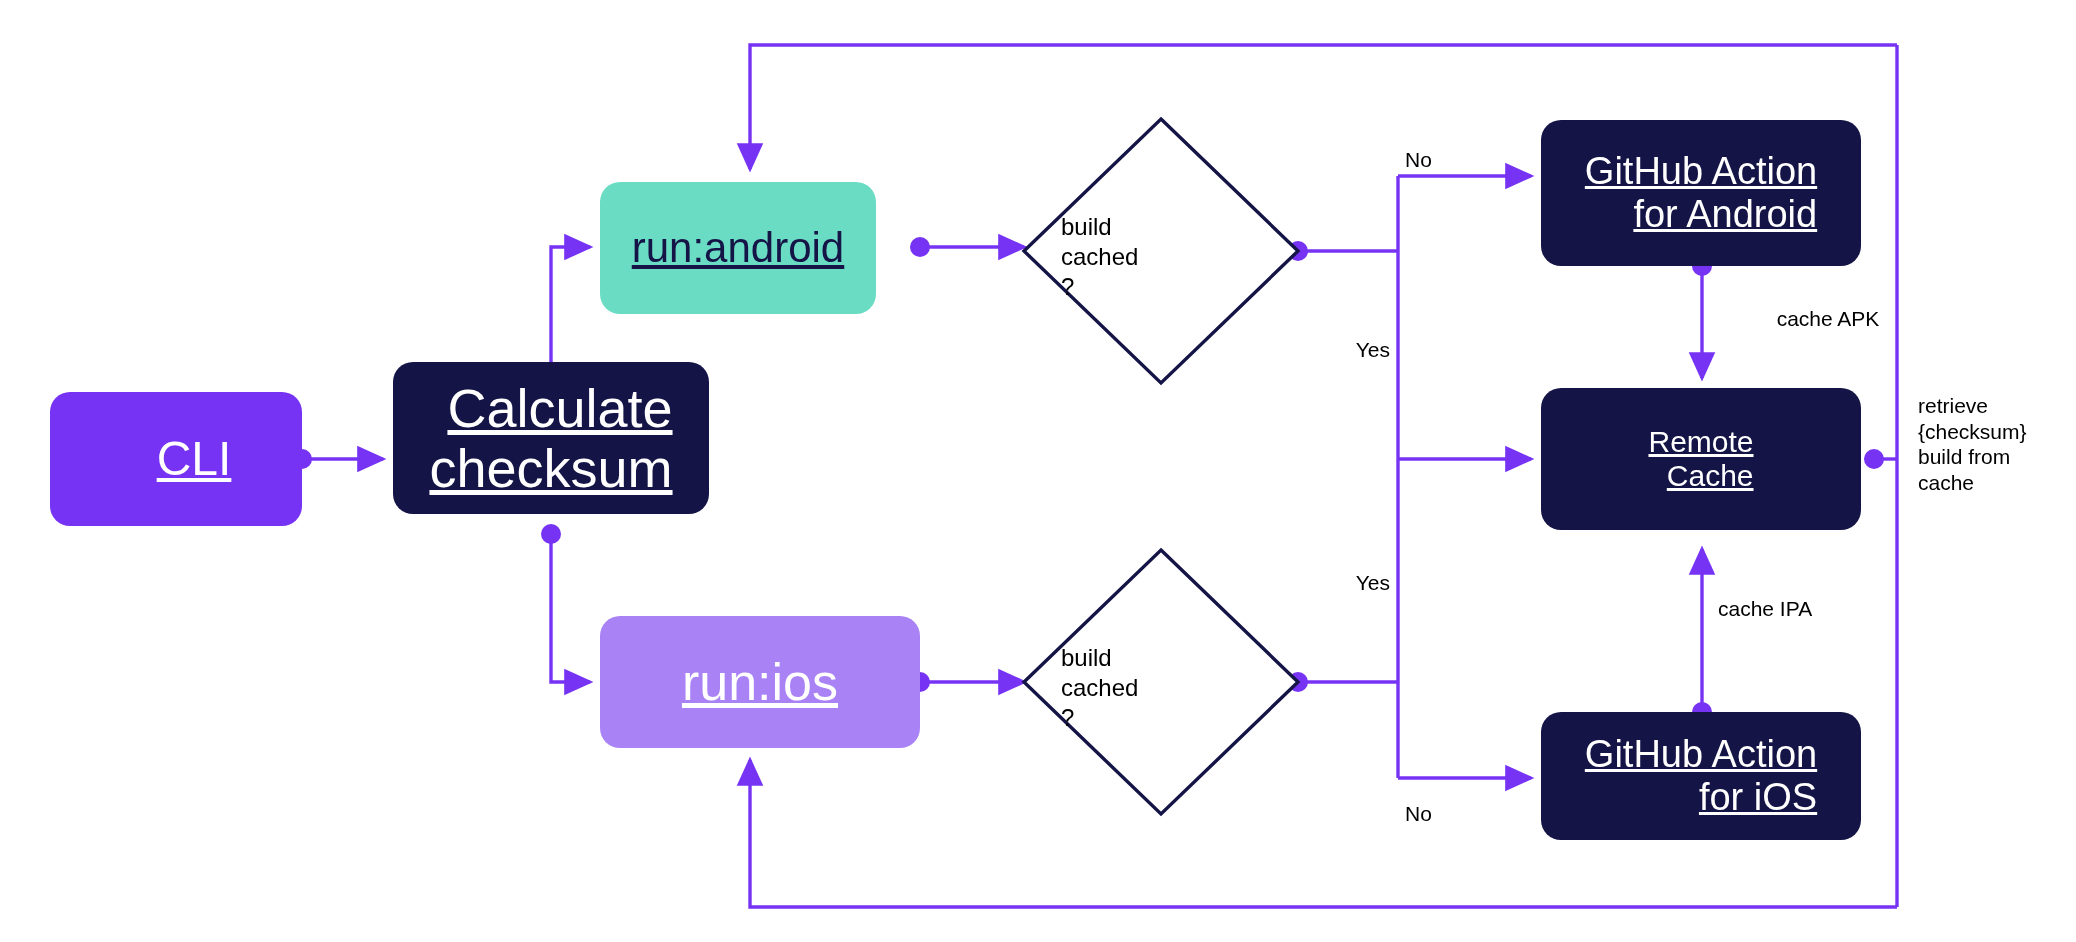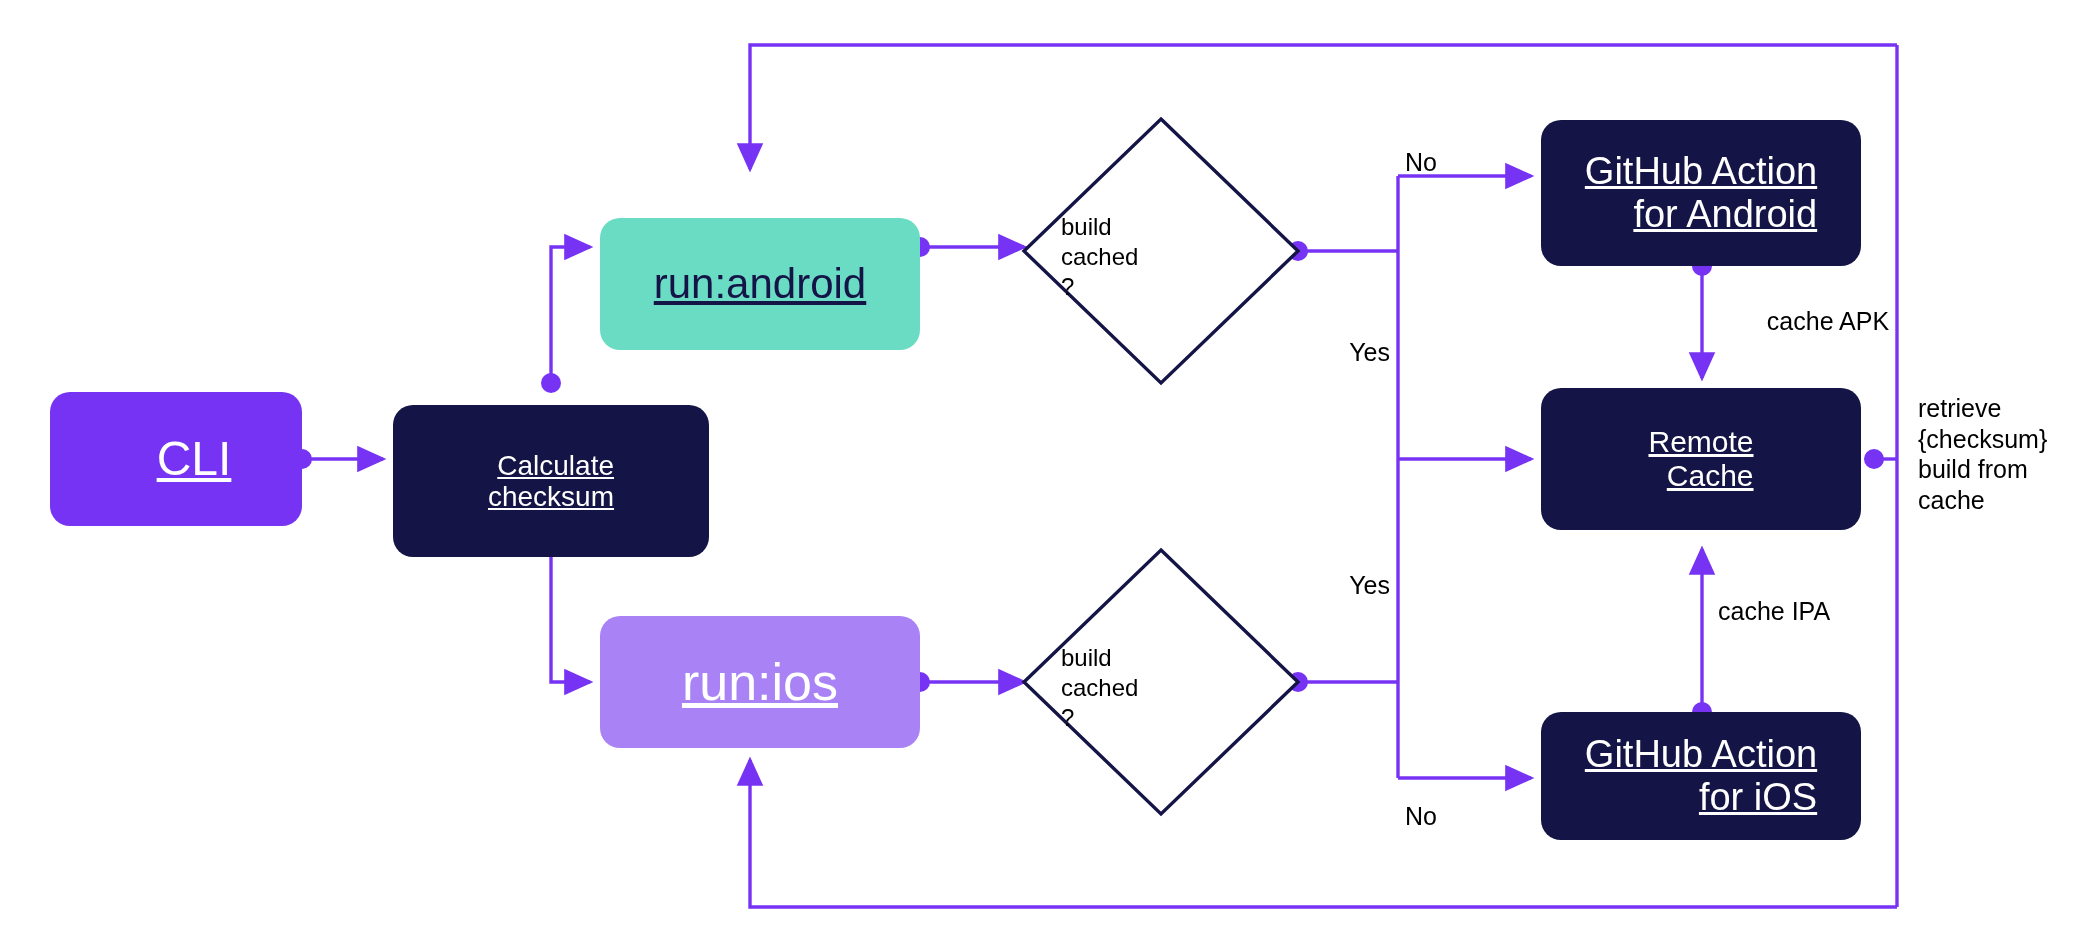--- a/index.html
+++ b/index.html
@@ -51,21 +51,21 @@
     background: #6bdcc4;
     color: #141446;
   }
   .node.lilac {
     background: #a982f5;
     color: #ffffff;
   }
   .edge-label {
     position: absolute;
     color: #000000;
-    font-size: 25px;
+    font-size: 21px;
     line-height: 1.22;
     text-align: center;
     white-space: pre-line;
   }
   .diamond-label {
     position: absolute;
     color: #000000;
     font-size: 24px;
     line-height: 1.26;
     text-align: left;
@@ -134,24 +134,24 @@
     </g>
 
     <g fill="#ffffff" stroke="#141446" stroke-width="3.4">
       <polygon points="1161,119 1298,251 1161,383 1024,251"></polygon>
       <polygon points="1161,550 1298,682 1161,814 1024,682"></polygon>
     </g>
   </svg>
 
   <div class="node primary" style="left:50px; top:392px; width:252px; height:134px; font-size:48px;padding-left:36px;">CLI</div>
 
-  <div class="node dark" style="left:393px; top:405px; width:316px; height:152px; font-size:28px;">Calculate
+  <div class="node dark" style="left:393px; top:362px; width:316px; height:152px; font-size:54px;">Calculate
 checksum</div>
 
-  <div class="node teal" style="left:600px; top:182px; width:320px; height:132px; font-size:42px;margin-top:36px;">run:android</div>
+  <div class="node teal" style="left:600px; top:182px; width:276px; height:132px; font-size:42px;">run:android</div>
 
   <div class="node lilac" style="left:600px; top:616px; width:320px; height:132px; font-size:52px;">run:ios</div>
 
   <div class="node dark" style="left:1541px; top:120px; width:320px; height:146px; font-size:38px;">GitHub Action
 for Android</div>
 
   <div class="node dark" style="left:1541px; top:388px; width:320px; height:142px; font-size:30px;">Remote
 Cache</div>
 
   <div class="node dark" style="left:1541px; top:712px; width:320px; height:128px; font-size:38px;">GitHub Action

